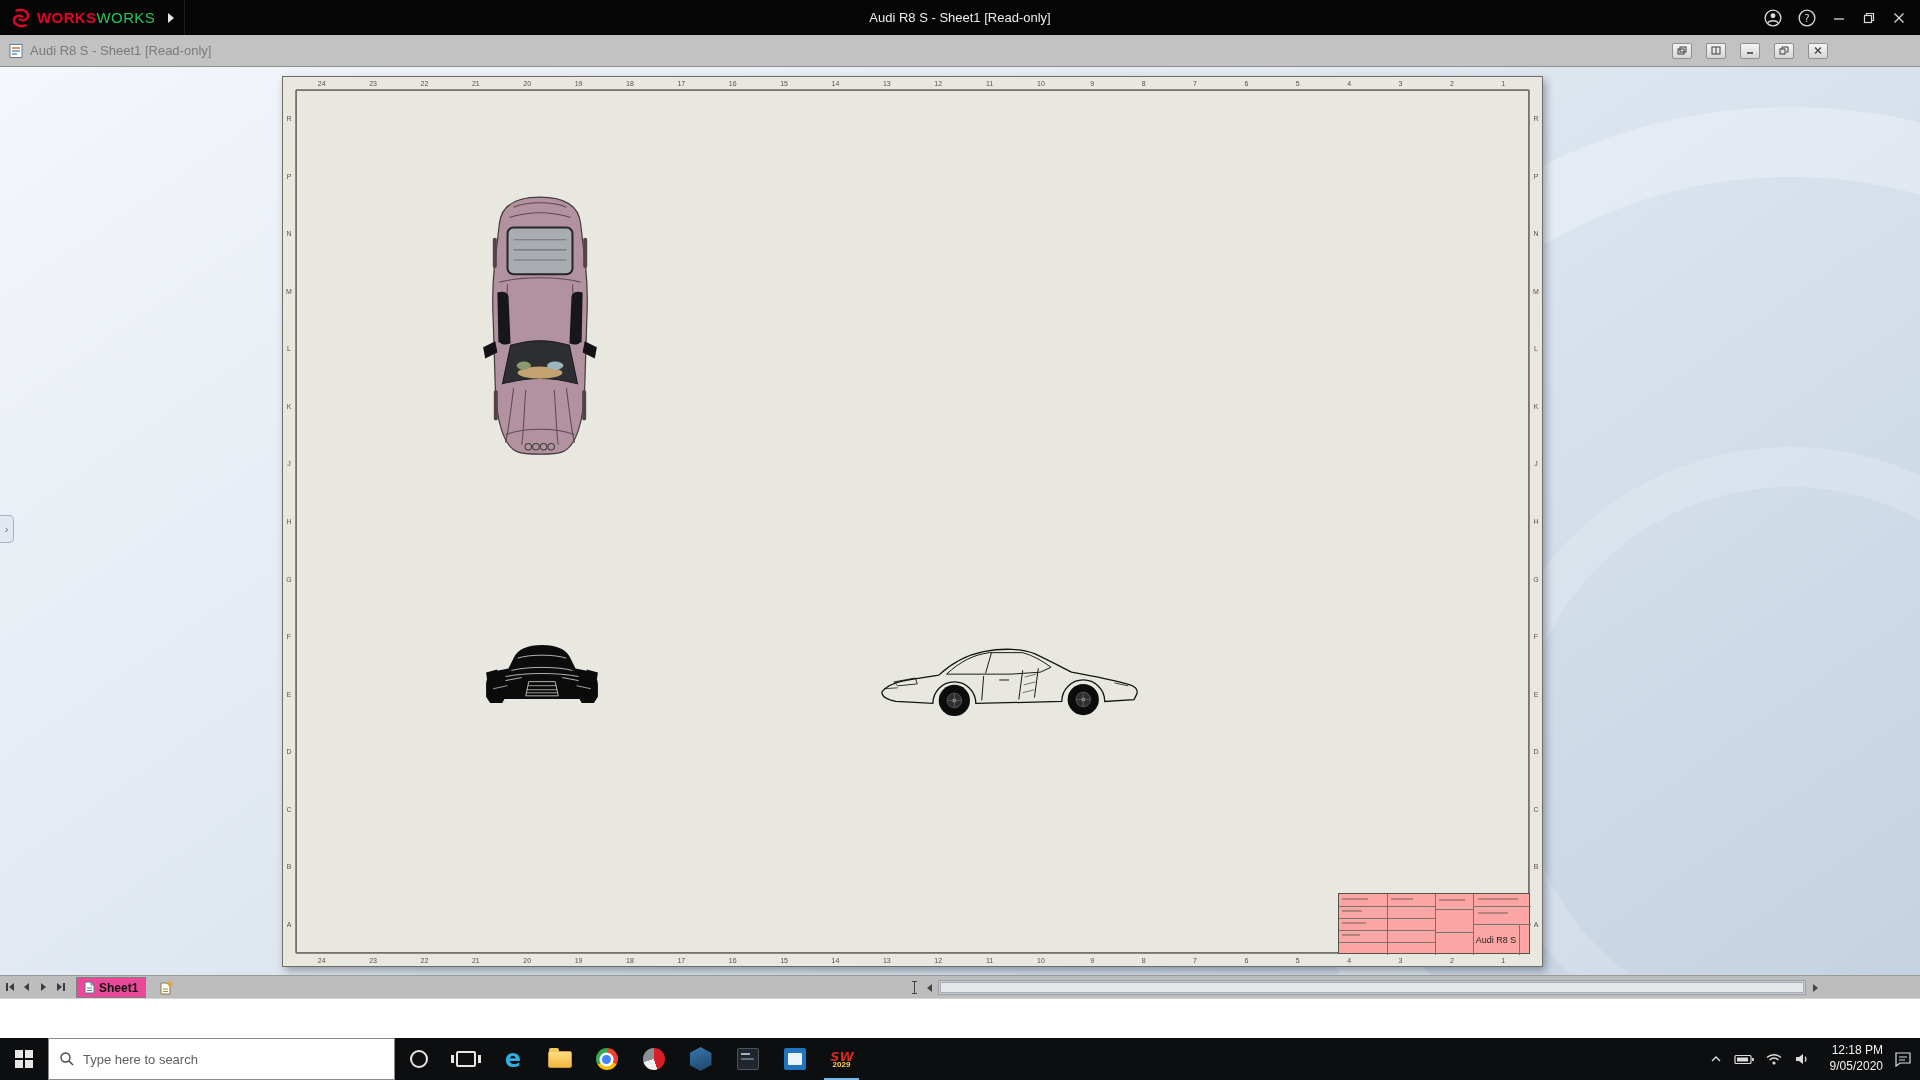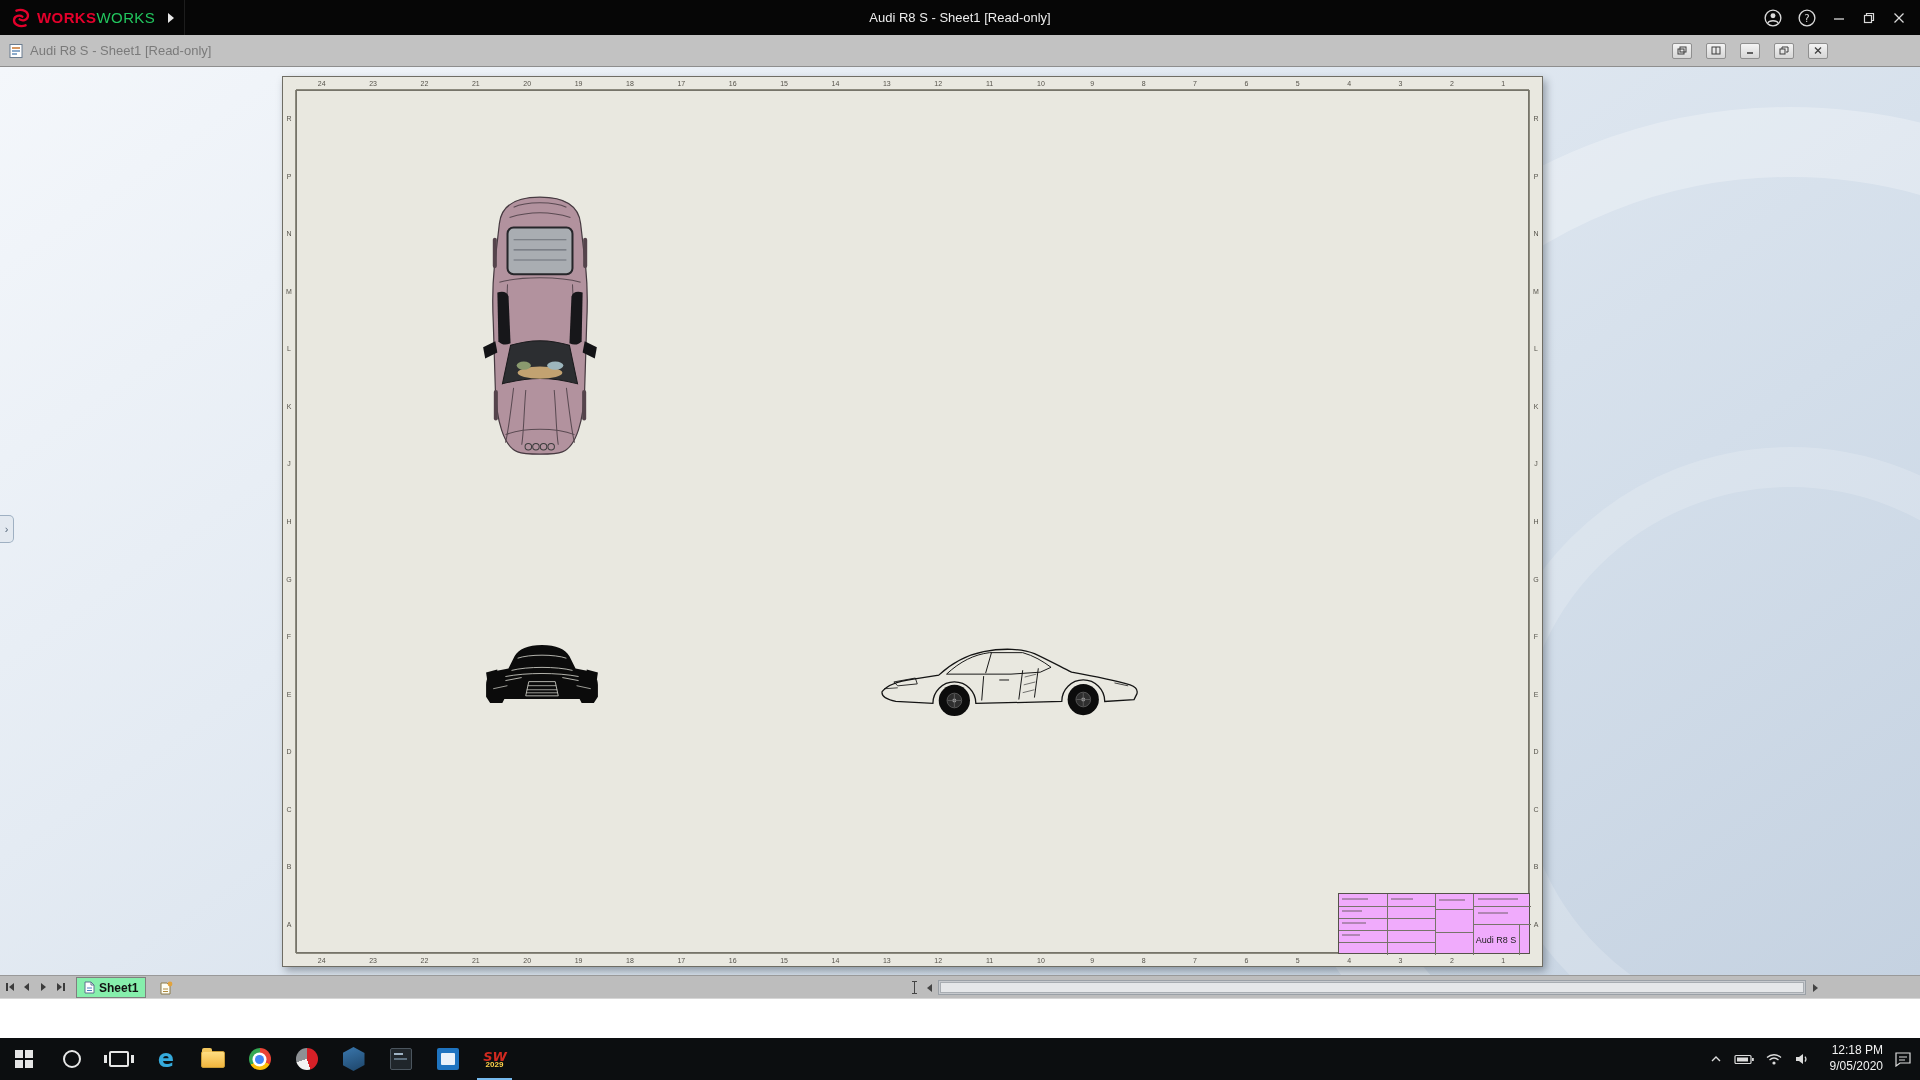--- a/index.html
+++ b/index.html
@@ -41,33 +41,33 @@
   .zb-right{top:13px;bottom:13px;right:0;width:13px;flex-direction:column;border-left:1px solid #8b897d}
   .inner-border{position:absolute;left:13px;top:13px;right:13px;bottom:13px;border:1px solid #76746a;pointer-events:none}
 
   .drawing-view{position:absolute}
   .drawing-view svg{width:100%;height:100%;display:block}
   .view-top{left:196px;top:114px;width:122px;height:269px}
   .view-front{left:198px;top:555px;width:122px;height:85px}
   .view-side{left:587px;top:561px;width:282px;height:83px}
 
   
-  .title-block{position:absolute;left:1055px;top:816px;width:192px;height:61px;border:1px solid #55524a;background:#f0abfc}
+  .title-block{position:absolute;left:1055px;top:816px;width:192px;height:61px;border:1px solid #55524a;background:#fca5a5}
   .tb-line{position:absolute;background:#77746a}
   .tb-name{position:absolute;left:134px;top:31px;width:46px;height:29px;display:flex;align-items:center;justify-content:center;font-size:9px;color:#1c1c1c}
   .scribble{position:absolute;height:2px;background:rgba(70,70,60,.38)}
 
   
   .tabbar{position:absolute;left:0;top:975px;width:1920px;height:23px;background:#bdbdbd;border-top:1px solid #999;z-index:40}
   .nav-btns{position:absolute;left:2px;top:3px;display:flex;gap:2px}
   .nav-btn{width:15px;height:16px;display:flex;align-items:center;justify-content:center;gap:1px;padding:0}
   .tri-l{width:0;height:0;border-top:4px solid transparent;border-bottom:4px solid transparent;border-right:5px solid #3c3c3c}
   .tri-r{width:0;height:0;border-top:4px solid transparent;border-bottom:4px solid transparent;border-left:5px solid #3c3c3c}
   .nav-endbar{width:2px;height:8px;background:#3c3c3c}
-  .sheet-tab{position:absolute;left:76px;top:1px;height:21px;min-width:66px;background:#86efac;border:1px solid #7f7f7f;display:flex;align-items:center;gap:4px;padding:8px 7px;font-size:12px;font-weight:bold;color:#111}
+  .sheet-tab{position:absolute;left:76px;top:1px;height:21px;min-width:66px;background:#ec4899;border:1px solid #7f7f7f;display:flex;align-items:center;gap:4px;padding:8px 7px;font-size:12px;font-weight:bold;color:#111}
   .add-sheet-btn{position:absolute;left:152px;top:2px;width:28px;height:19px;display:flex;align-items:center;justify-content:center;padding:0}
   .splitter{position:absolute;left:911px;top:3px;width:7px;height:17px;padding:0}
   .splitter i{display:block;margin:0 auto;width:1px;height:13px;background:#444;position:relative}
   .splitter i::before,.splitter i::after{content:"";position:absolute;left:-2px;width:5px;height:1px;background:#444}
   .splitter i::before{top:0}.splitter i::after{bottom:0}
   .hscroll-left{position:absolute;left:922px;top:4px;width:14px;height:15px;display:flex;align-items:center;justify-content:center;padding:0}
   .hscroll-right{position:absolute;left:1808px;top:4px;width:14px;height:15px;display:flex;align-items:center;justify-content:center;padding:0}
   .hscroll-track{position:absolute;left:938px;top:4px;width:868px;height:15px;background:#c7cace;border:1px solid #9aa0a6}
   .hscroll-thumb{position:absolute;left:1px;top:1px;bottom:1px;width:864px;background:#e5e7e9;border:1px solid #a8adb2}
 
@@ -450,20 +450,27 @@
 
 <div class="taskbar">
   <button class="start-btn">
     <span class="win-logo">
         <i></i>
         <i></i>
         <i></i>
         <i></i>
       </span>
   </button>
+  <div class="search-box">
+    <svg width="16" height="16" viewBox="0 0 16 16">
+      <circle cx="6.5" cy="6.5" r="4.5" fill="none" stroke="#444" stroke-width="1.4"></circle>
+      <line x1="10" y1="10" x2="14" y2="14" stroke="#444" stroke-width="1.4"></line>
+    </svg>
+    <input type="text" placeholder="Type here to search" style="">
+  </div>
   <div class="tb-icons">
     <button class="tb-icon">
         <span class="ico-cortana"></span>
       </button>
     <button class="tb-icon">
         <span class="ico-taskview"></span>
       </button>
     <button class="tb-icon">
       <svg width="26" height="26" viewBox="0 0 26 26">
         <text x="13" y="21" text-anchor="middle" font-size="24" font-weight="bold" fill="#35aadc" font-family="DejaVu Sans">e</text>

